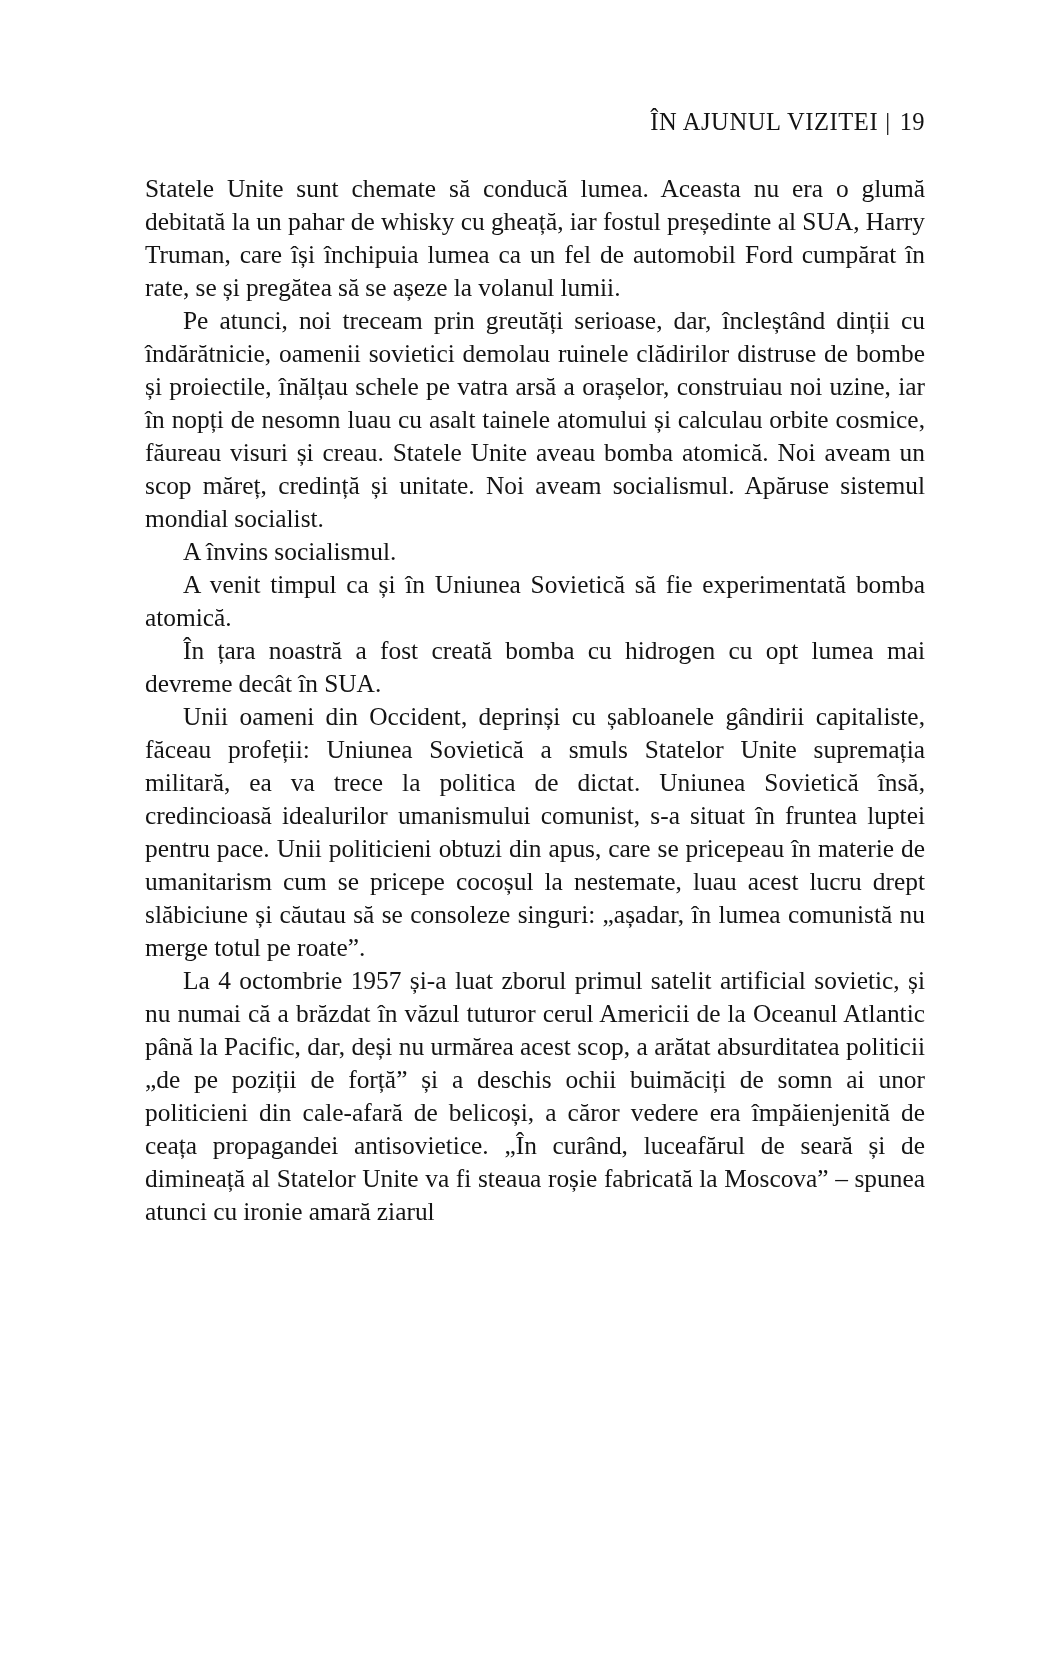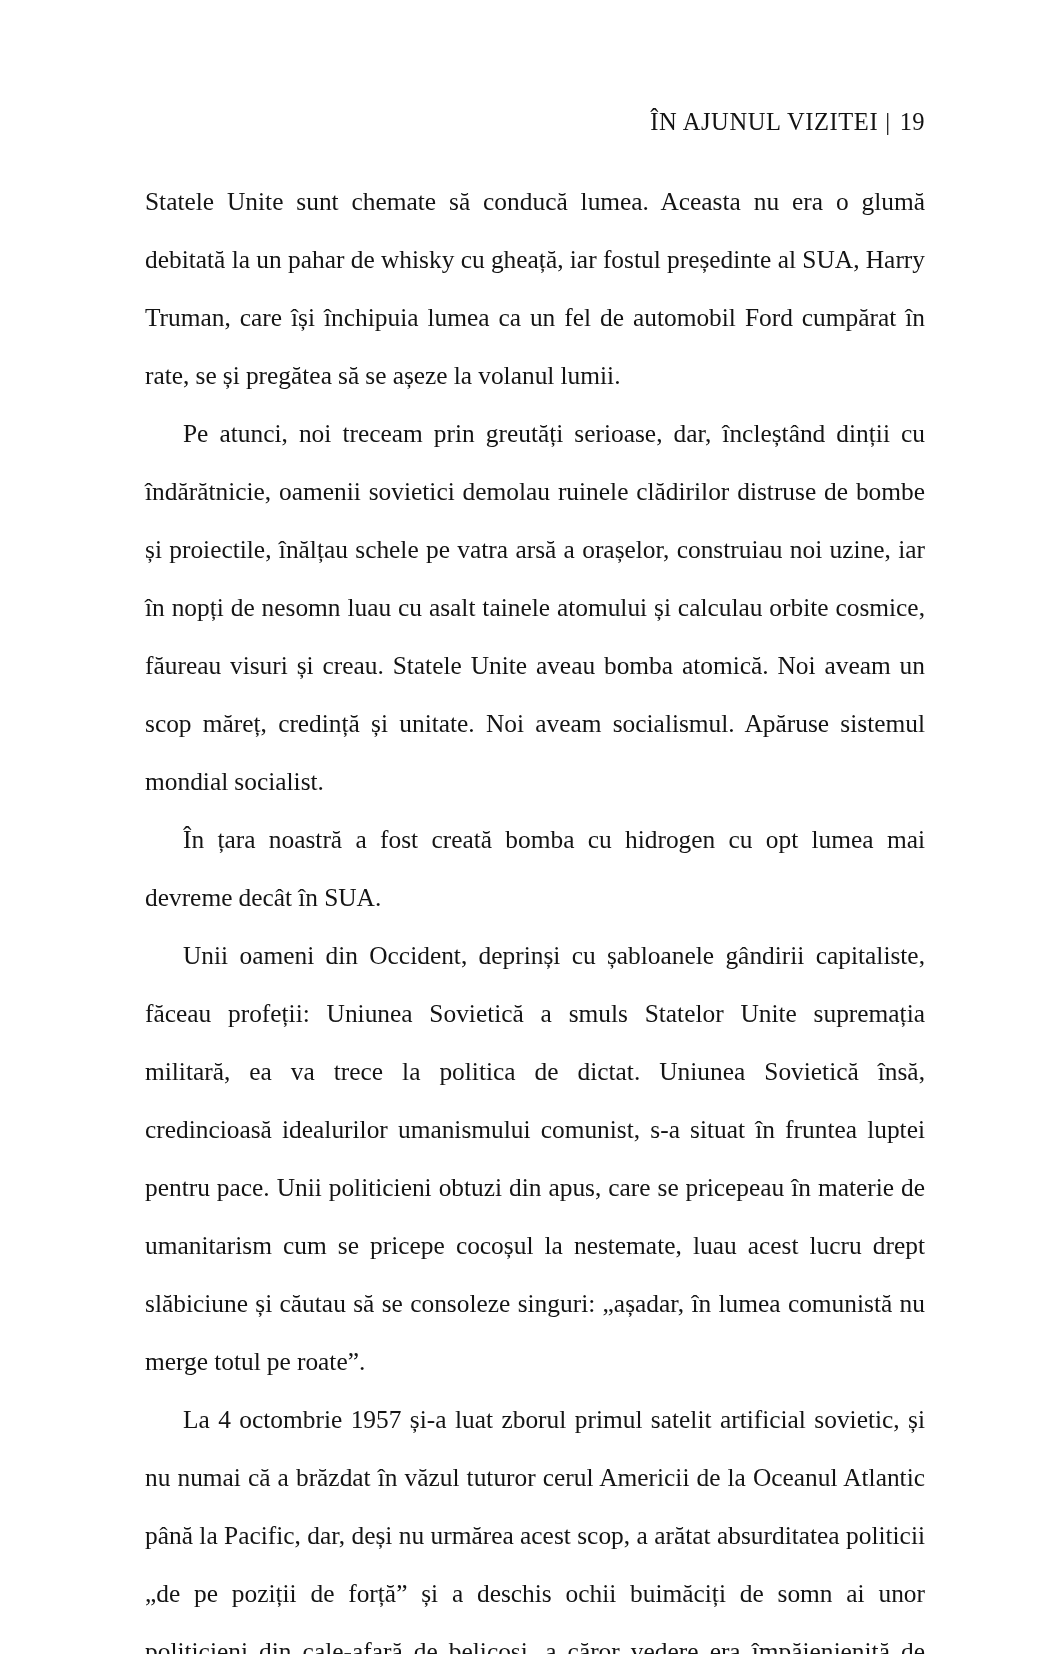--- a/index.html
+++ b/index.html
@@ -44,21 +44,21 @@
   }
   .textblock {
     position: absolute;
     top: 172px;
     left: 113px;
     width: 780px;
   }
   p.para {
     margin: 0;
     font-size: 25.4px;
-    line-height: 58px;
+    line-height: 33px;
     text-align: justify;
     text-justify: inter-word;
     -webkit-hyphens: none;
     hyphens: none;
     word-spacing: -0.2px;
     color: #141414;
   }
   p.para.indent {
     text-indent: 38px;
   }
@@ -80,21 +80,23 @@
     <span>ÎN AJUNUL VIZITEI</span><span class="sep">|</span><span class="folio">19</span>
   </div>
 
   <div class="textblock">
 
     <p class="para noforce">Statele Unite sunt chemate să conducă lumea. Aceasta nu era o glumă debitată la un pahar de whisky cu gheață, iar fostul președinte al SUA, Harry Truman, care își închipuia lumea ca un fel de automobil Ford cumpărat în rate, se și pregătea să se așeze la volanul lumii.</p>
 
     <p class="para indent noforce">Pe atunci, noi treceam prin greutăți serioase, dar, încleștând dinții cu îndărătnicie, oamenii sovietici demolau ruinele clădirilor distruse de bombe și proiectile, înălțau schele pe vatra arsă a orașelor, construiau noi uzine, iar în nopți de nesomn luau cu asalt tainele atomului și calculau orbite cosmice, făureau visuri și creau. Statele Unite aveau bomba atomică. Noi aveam un scop măreț, credință și unitate. Noi aveam socialismul. Apăruse sistemul mondial socialist.</p>
 
 
+    <p class="para indent noforce">A învins socialismul.</p>
 
+    <p class="para indent noforce">A venit timpul ca și în Uniunea Sovietică să fie experimentată bomba atomică.</p>
 
     <p class="para indent noforce">În țara noastră a fost creată bomba cu hidrogen cu opt lumea mai devreme decât în SUA.</p>
 
 
 
     <p class="para indent noforce">Unii oameni din Occident, deprinși cu șabloanele gândirii capitaliste, făceau profeții: Uniunea Sovietică a smuls Statelor Unite supremația militară, ea va trece la politica de dictat. Uniunea Sovietică însă, credincioasă idealurilor umanismului comunist, s-a situat în fruntea luptei pentru pace. Unii politicieni obtuzi din apus, care se pricepeau în materie de umanitarism cum se pricepe cocoșul la nestemate, luau acest lucru drept slăbiciune și căutau să se consoleze singuri: „așadar, în lumea comunistă nu merge totul pe roate”.</p>
 
 
     <p class="para indent noforce"><span>La 4 octombrie 1957 și-a luat zborul primul satelit artificial sovietic, și nu numai că a brăzdat în văzul tuturor cerul Americii de la Oceanul Atlantic până la Pacific, dar, deși nu urmărea acest scop, a arătat absurditatea politicii „de pe poziții de forță” și a deschis ochii buimăciți de somn ai unor politicieni din cale-afară de belicoși, a căror vedere era împăienjenită de ceața propagandei antisovietice. „În curând, luceafărul de seară și de dimineață al Statelor Unite va fi steaua roșie fabricată la Moscova” – spunea atunci cu ironie amară ziarul </span></p>
 

